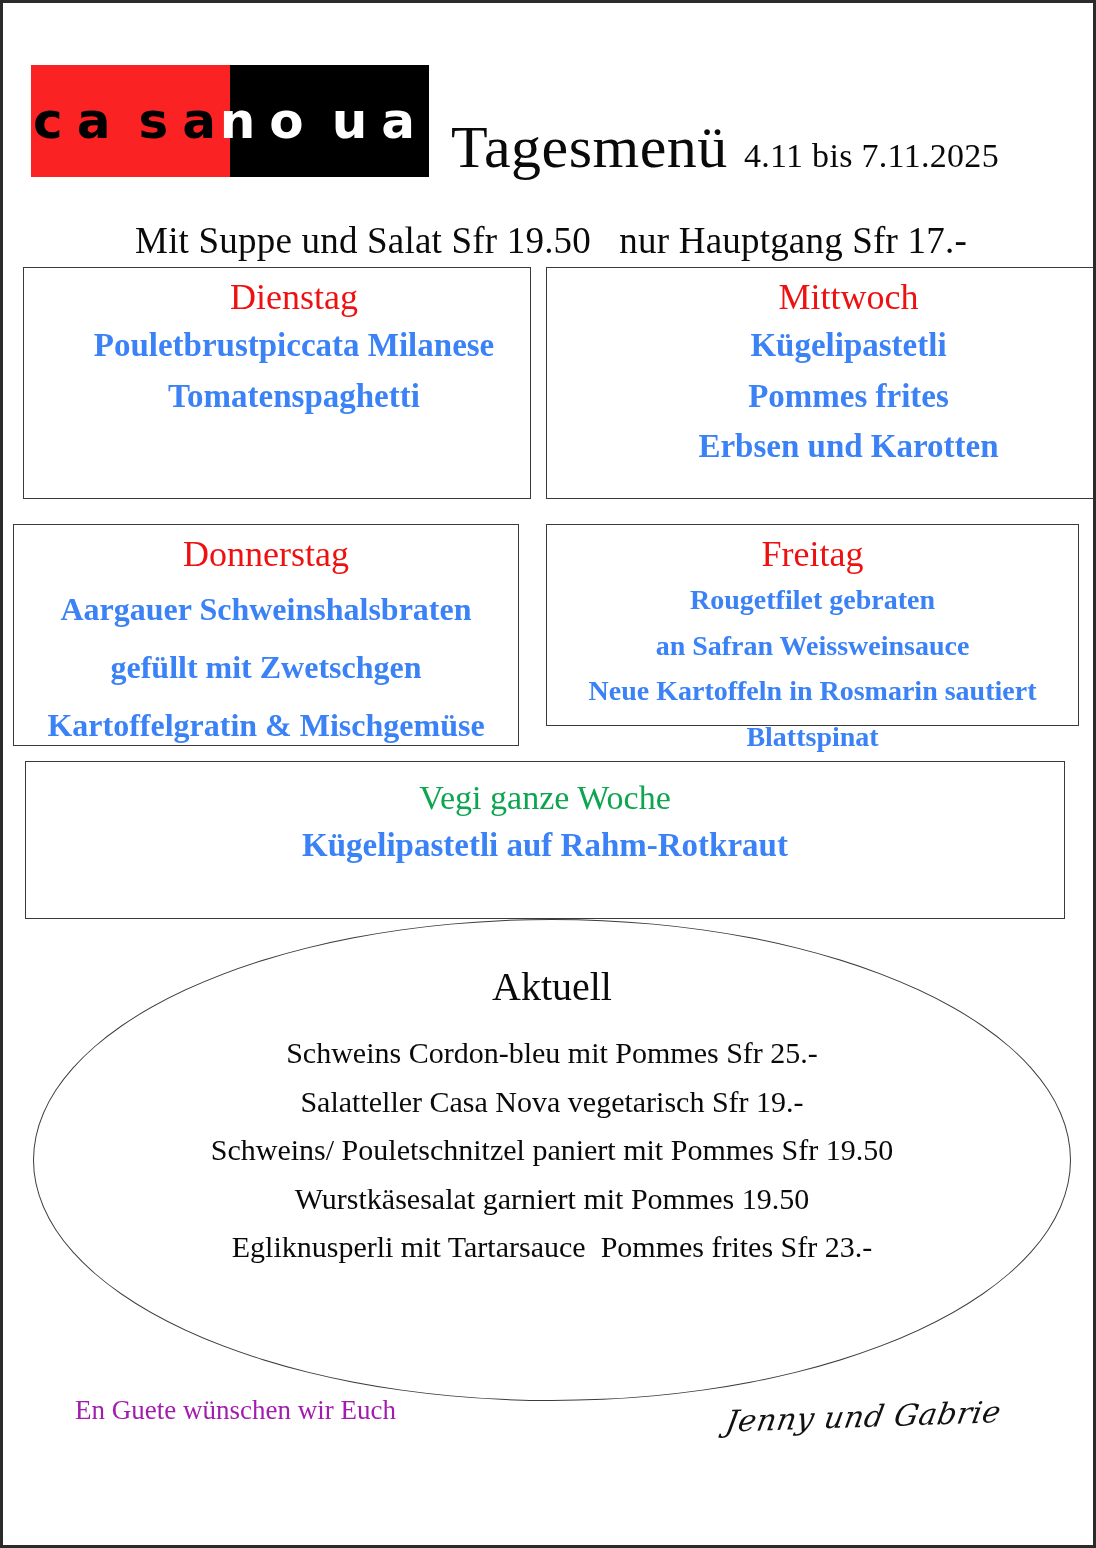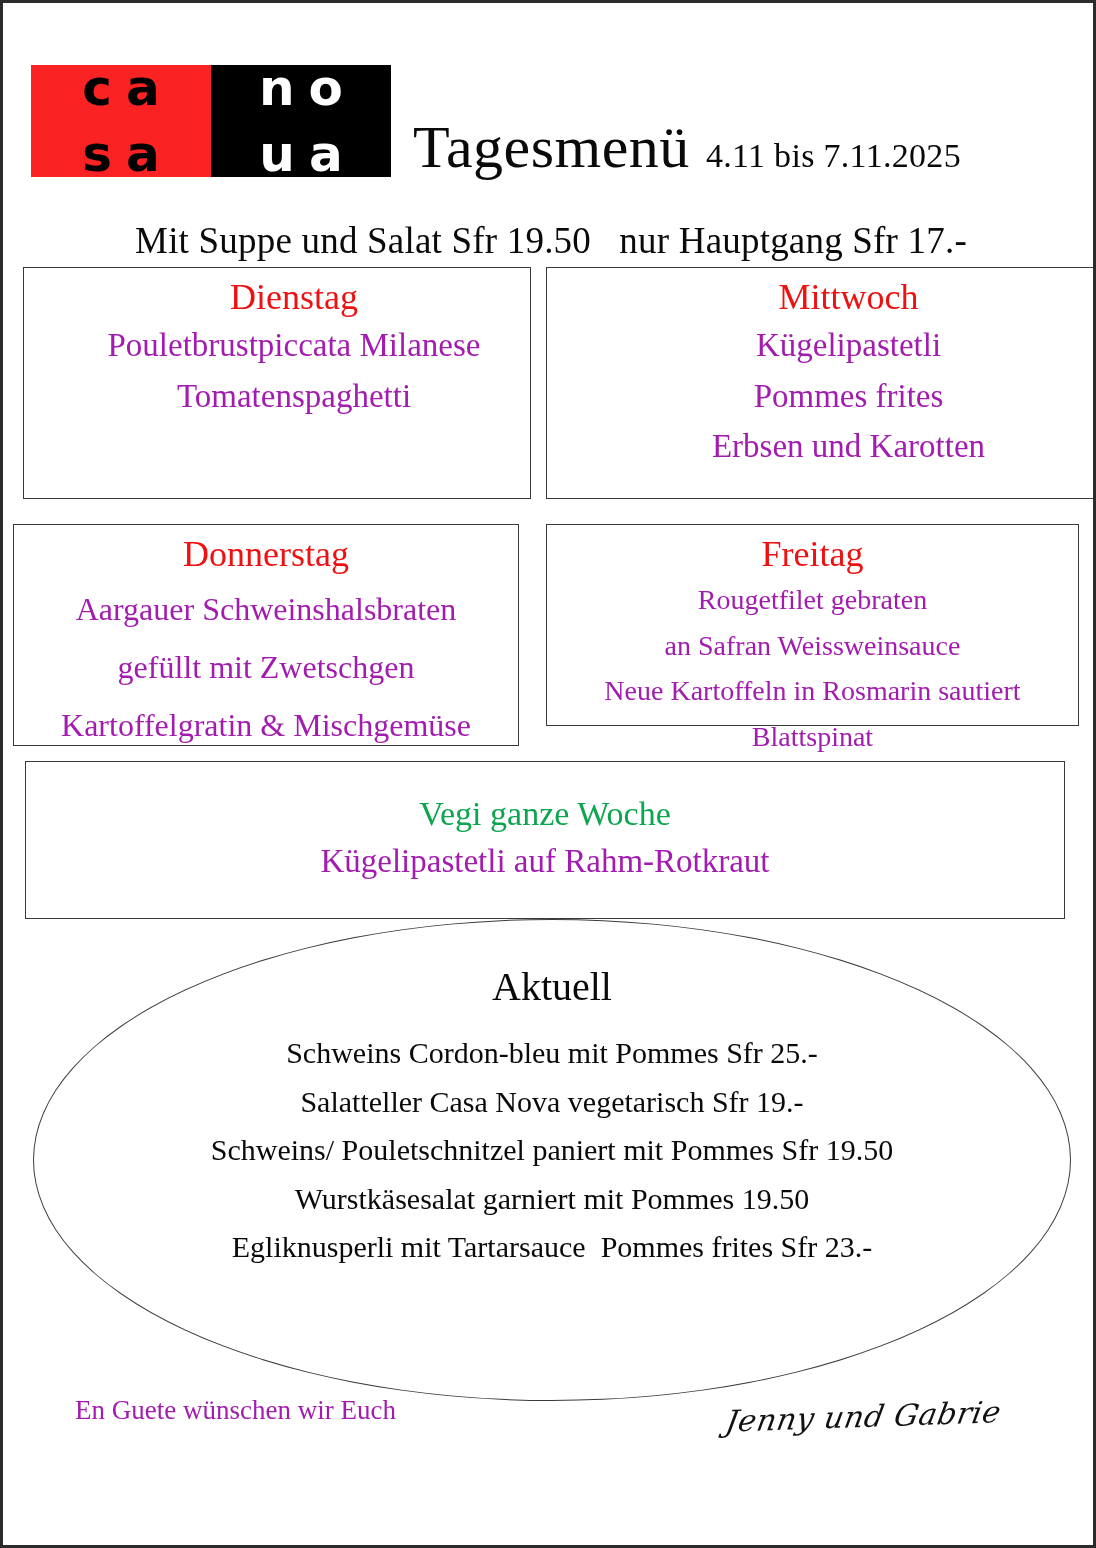--- a/index.html
+++ b/index.html
@@ -33,27 +33,28 @@
     align-items: flex-end;
   }
   .logo {
     display: flex;
     height: 112px;
   }
   .logo-half {
     width: 180px;
     height: 112px;
     display: flex;
-    flex-direction: column;
+    flex-direction: row;
     align-items: center;
-    justify-content: space-between;
+    justify-content: flex-end;
     font-family: "DejaVu Sans", sans-serif;
     font-weight: bold;
     letter-spacing: 14px;
     line-height: 0.92;
+    padding-left: 19px;
   }
   .logo-red {
     background: #fa2222;
     color: #000000;
   }
   .logo-black {
     background: #000000;
     color: #ffffff;
   }
   .logo-row {
@@ -100,34 +101,35 @@
     box-sizing: border-box;
     border: 1.5px solid #3a3a3a;
     background: #ffffff;
     text-align: center;
     padding-top: 8px;
   }
   .daybox.d-dienstag  { left: 20px;  top: 264px; width: 508px; height: 232px; padding-left: 34px; }
   .daybox.d-mittwoch  { left: 543px; top: 264px; width: 605px; height: 232px; }
   .daybox.d-donnerstag{ left: 10px;  top: 521px; width: 506px; height: 222px; }
   .daybox.d-freitag   { left: 543px; top: 521px; width: 533px; height: 202px; }
-  .daybox.d-vegi      { left: 22px;  top: 758px; width: 1040px; height: 158px; padding-top: 32px; }
+  .daybox.d-vegi      { left: 22px;  top: 758px; width: 1040px; height: 158px; padding-top: 16px; }
 
   .day-title {
     font-size: 36px;
     line-height: 1.18;
     margin-bottom: 2px;
     color: #ee1111;
   }
   .d-vegi .day-title { color: #0da54f; font-size: 34px; }
 
   .day-line {
     font-size: 33px;
     line-height: 1.52;
-    color: #a21caf;
+    color: #3b82f6;
+    font-weight: bold;
   }
   .d-freitag .day-line { font-size: 28px; line-height: 1.62; }
   .d-donnerstag .day-line { font-size: 32px; line-height: 1.5; margin-top: 10px; }
   .d-vegi .day-line { font-size: 33px; }
 
   
   .ellipse {
     position: absolute;
     left: 30px;
     top: 916px;

